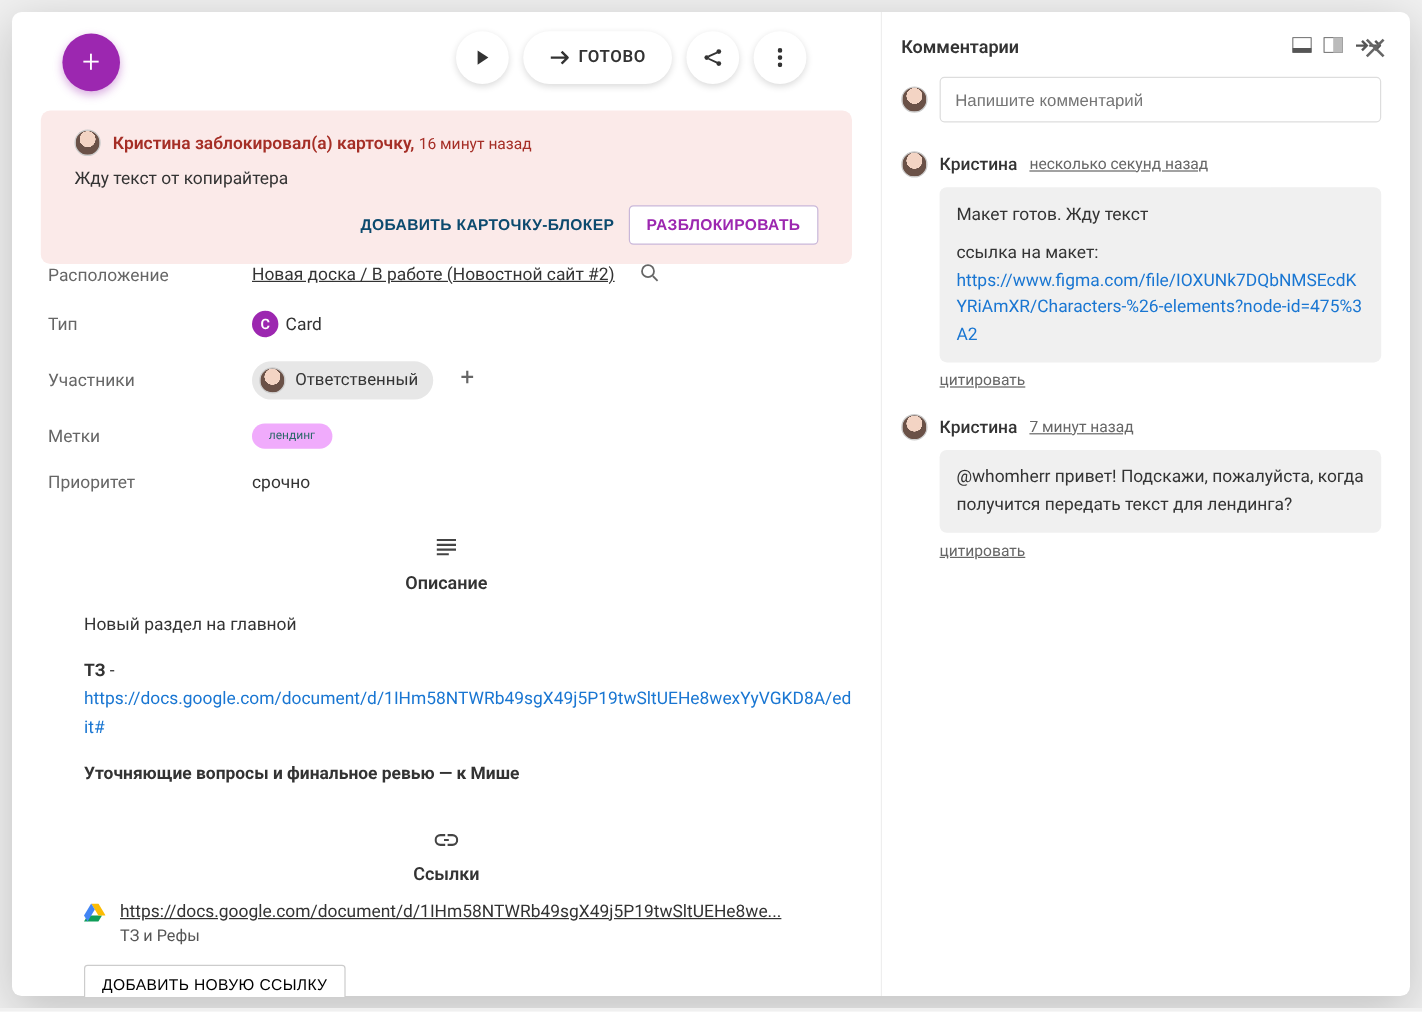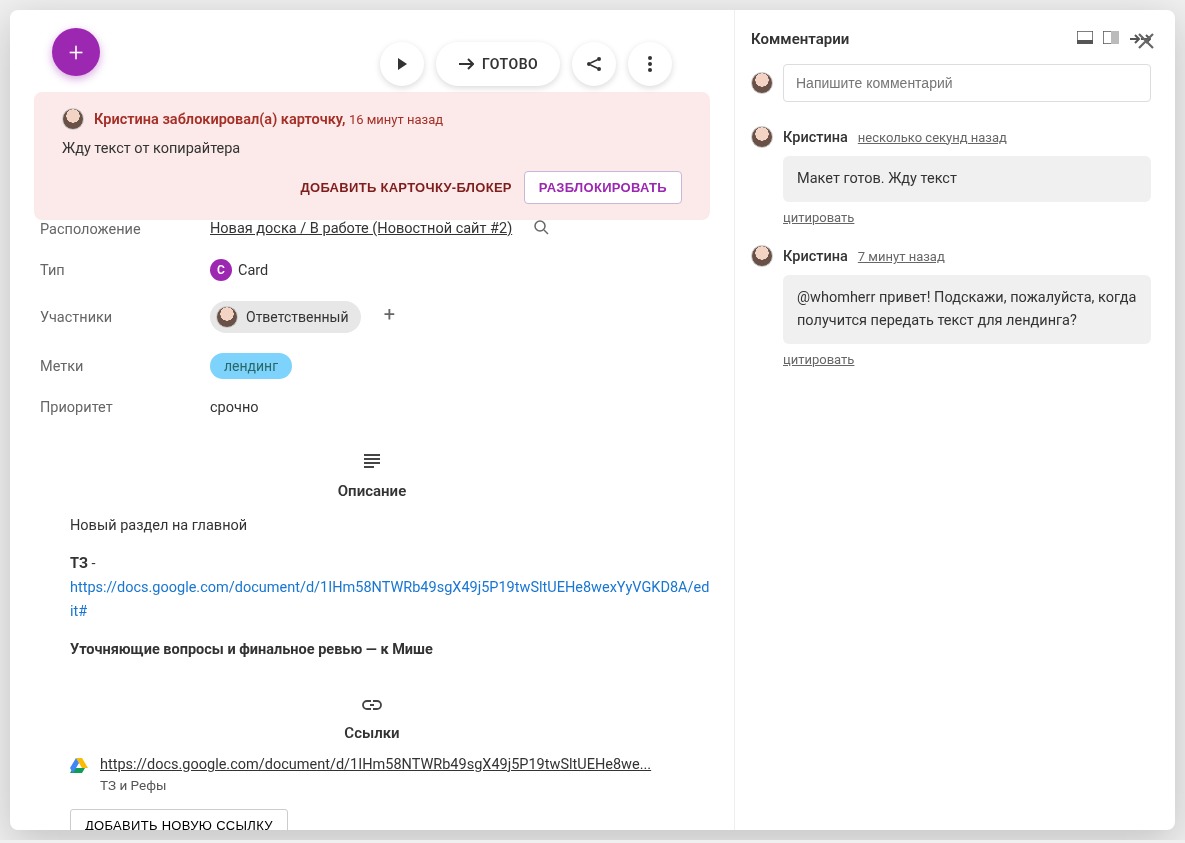--- a/index.html
+++ b/index.html
@@ -2,49 +2,49 @@
 <html><head>
 <meta charset="utf-8">
 <style>
 * { box-sizing: border-box; margin: 0; padding: 0; }
 body { font-family: -apple-system, BlinkMacSystemFont, "Segoe UI", Roboto, Arial, sans-serif; background: #f0f0f0; color: #333; font-size: 14px; }
 .modal-overlay { padding: 10px; }
 .modal { background: #fff; border-radius: 8px; box-shadow: 0 10px 40px rgba(0,0,0,0.2); display: flex; height: 820px; margin: 0 auto; width: 1165px; position: relative; }
 .main-panel { flex: 1; padding: 18px 24px 18px 24px; overflow-y: auto; border-right: 1px solid #eee; width: 700px; position: relative; }
 .side-panel { width: 440px; padding: 18px 24px 18px 16px; overflow-y: auto; position: relative; }
 
-.top-actions { display: flex; gap: 12px; position: absolute; top: 32px; left: 370px; z-index: 5; }
+.top-actions { display: flex; gap: 12px; position: absolute; top: 16px; left: 370px; z-index: 5; }
 .fab { position: absolute; top: 18px; left: 42px; width: 48px; height: 48px; border-radius: 50%; background: #9c27b0; color: #fff; display: flex; align-items: center; justify-content: center; font-size: 26px; font-weight: 300; box-shadow: 0 3px 8px rgba(156,39,176,0.4); cursor: pointer; z-index: 5; }
 
 .circle-btn { width: 44px; height: 44px; border-radius: 50%; background: #fff; box-shadow: 0 2px 6px rgba(0,0,0,0.15); display: flex; align-items: center; justify-content: center; cursor: pointer; font-size: 18px; color: #333; }
 .pill-btn { height: 44px; border-radius: 22px; background: #fff; box-shadow: 0 2px 6px rgba(0,0,0,0.15); display: flex; align-items: center; justify-content: center; cursor: pointer; font-size: 14px; font-weight: 600; color: #333; padding: 0 22px; gap: 8px; letter-spacing: 0.5px; }
 
 .close-btn { position: absolute; top: 20px; right: 20px; font-size: 22px; color: #666; cursor: pointer; z-index: 5; }
 
 .alert-box { background: #fbeae9; border-radius: 8px; padding: 16px 28px; margin-top: 64px; }
 .alert-head { display: flex; align-items: center; gap: 10px; margin-bottom: 10px; }
 .avatar { width: 22px; height: 22px; border-radius: 50%; background: radial-gradient(circle at 50% 35%, #f3d4c4 40%, #6a5147 41%); border: 1px solid #ccc; flex-shrink: 0; }
 .alert-title { color: #a52e26; font-weight: 600; font-size: 14.5px; }
 .alert-time { color: #a52e26; font-size: 13px; font-weight: 400; }
 .alert-body { color: #333; font-size: 14.5px; margin-bottom: 14px; }
 .alert-actions { display: flex; justify-content: flex-end; gap: 12px; align-items: center; }
-.text-btn { background: none; border: none; font-weight: 600; font-size: 13px; letter-spacing: 0.3px; cursor: pointer; color: #7f1d1d; }
+.text-btn { background: none; border: none; font-weight: 600; font-size: 13px; letter-spacing: 0.3px; cursor: pointer; color: #0c4a6e; }
 .unblock-btn { border: 1px solid #c9b7d9; border-radius: 4px; padding: 8px 14px; color: #9c27b0; background: #fff; font-weight: 600; font-size: 13px; letter-spacing: 0.3px; cursor: pointer; }
 
 .prop-list { padding-left: 6px; }
 .prop-row { display: flex; align-items: center; margin-bottom: 20px; }
 .prop-label { width: 170px; color: #666; font-size: 14.5px; }
 .prop-value { display: flex; align-items: flex-start; gap: 16px; color: #333; font-size: 14.5px; }
 .loc-link { text-decoration: underline; cursor: pointer; }
 .search-ic { font-size: 15px; color: #666; cursor: pointer; margin-left: 6px; }
 .type-badge { display: inline-flex; align-items: center; gap: 6px; }
 .type-circle { width: 22px; height: 22px; border-radius: 50%; background: #9c27b0; color: #fff; font-size: 12px; font-weight: 600; display: flex; align-items: center; justify-content: center; }
 .resp-chip { background: #e7e7e7; border-radius: 16px; padding: 5px 12px 5px 6px; display: flex; align-items: center; gap: 8px; font-size: 14px; }
 .add-btn-sm { width: 26px; height: 26px; display: flex; align-items: center; justify-content: center; font-size: 20px; color: #666; cursor: pointer; }
-.tag-chip { background: #7dd3fc; color: #2a6868; border-radius: 14px; padding: 5px 14px; font-size: 14px; }
+.tag-chip { background: #f0abfc; color: #2a6868; border-radius: 14px; padding: 5px 14px; font-size: 10px; }
 
 .section-head { display: flex; align-items: center; gap: 14px; margin-top: 38px; margin-bottom: 14px; flex-direction: column; }
 .section-icon { font-size: 18px; color: #444; width: 22px; display: flex; justify-content: center; }
 .section-title { font-weight: 600; font-size: 15px; }
 .desc-body { padding-left: 36px; font-size: 14.5px; line-height: 1.65; color: #333; }
 .desc-body p { margin-bottom: 14px; }
 .desc-body a { color: #1976d2; text-decoration: none; word-break: break-all; }
 .desc-body strong { font-weight: 700; }
 
 .link-row { display: flex; align-items: flex-start; gap: 12px; padding-left: 36px; margin-bottom: 16px; }
@@ -244,20 +244,21 @@
     </div>
 
     <div class="comment">
       <div class="comment-head">
         <span class="avatar"></span>
         <span class="comment-author">Кристина</span>
         <span class="comment-time">несколько секунд назад</span>
       </div>
       <div class="comment-bubble">
         <p>Макет готов. Жду текст</p>
+        <p><span>ссылка на макет:</span><br><a>https://www.figma.com/file/IOXUNk7DQbNMSEcdKYRiAmXR/Characters-%26-elements?node-id=475%3A2</a></p>
       </div>
       <span class="quote-link">цитировать</span>
     </div>
 
     <div class="comment">
       <div class="comment-head">
         <span class="avatar"></span>
         <span class="comment-author">Кристина</span>
         <span class="comment-time">7 минут назад</span>
       </div>

